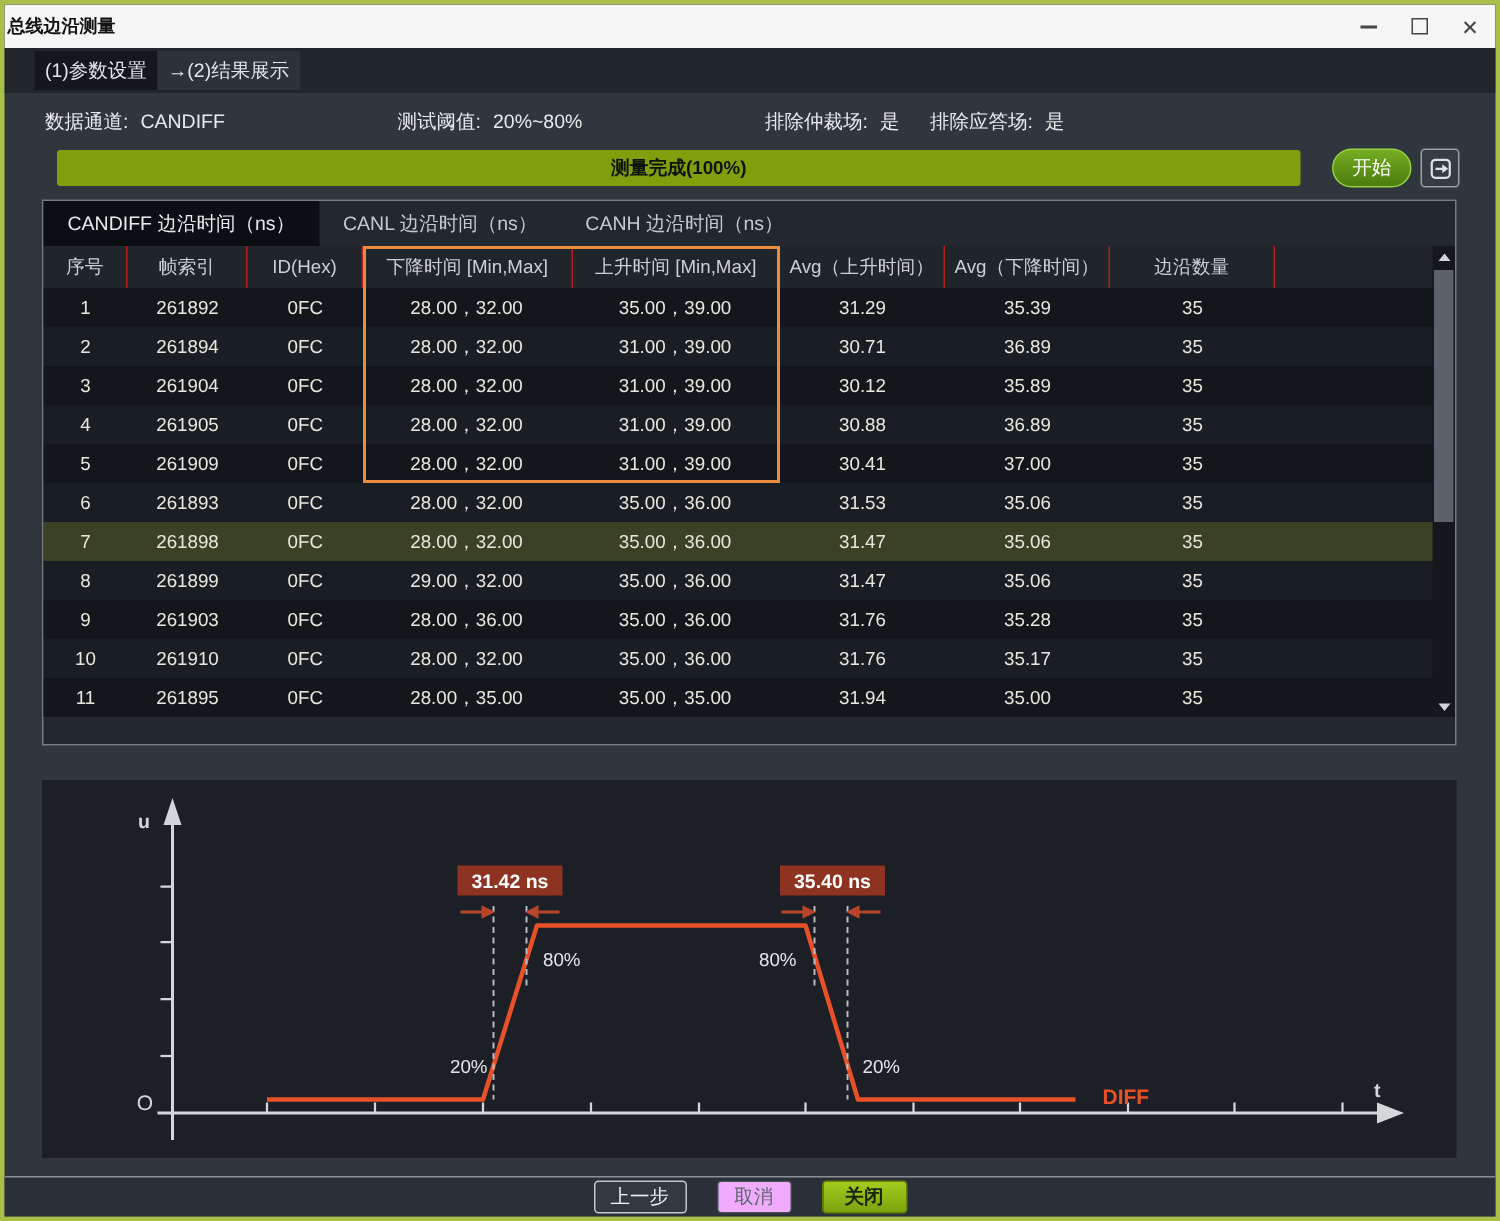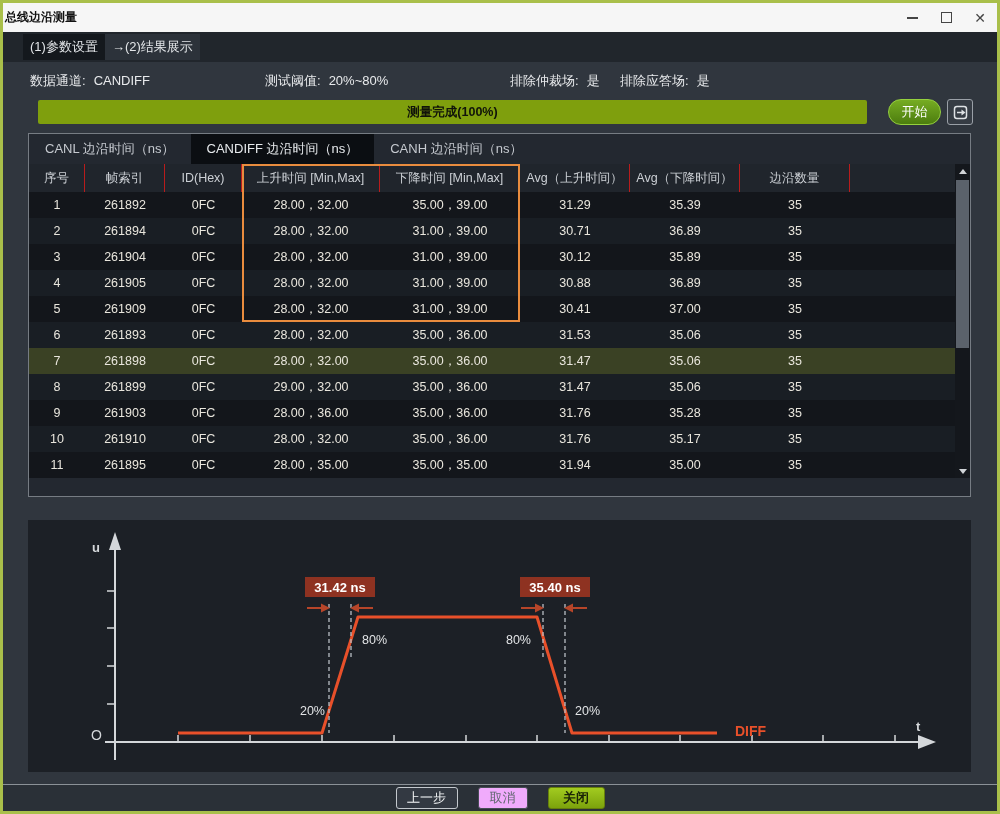--- a/index.html
+++ b/index.html
@@ -143,30 +143,30 @@
   <div class="export-btn">
     <svg width="15" height="15" viewBox="0 0 15 15">
       <rect x="1.5" y="1.5" width="12" height="12" rx="2.5" fill="none" stroke="#dfe2e5" stroke-width="1.5"></rect>
       <line x1="4" y1="7.5" x2="10" y2="7.5" stroke="#dfe2e5" stroke-width="1.5"></line>
       <polygon points="12.5,7.5 8.5,4.5 8.5,10.5" fill="#dfe2e5"></polygon>
     </svg>
   </div>
 
   <div class="table-panel">
     <div class="tabs">
+        <div class="tab active">CANDIFF 边沿时间（ns）</div>
         <div class="tab">CANL 边沿时间（ns）</div>
-        <div class="tab active">CANDIFF 边沿时间（ns）</div>
         <div class="tab">CANH 边沿时间（ns）</div>
       </div>
     <div class="thead">
         <div class="th c0">序号</div>
         <div class="th c1">帧索引</div>
         <div class="th c2">ID(Hex)</div>
+        <div class="th c4">下降时间 [Min,Max]</div>
         <div class="th c3">上升时间 [Min,Max]</div>
-        <div class="th c4">下降时间 [Min,Max]</div>
         <div class="th c5">Avg（上升时间）</div>
         <div class="th c6">Avg（下降时间）</div>
         <div class="th c7">边沿数量</div>
         <div class="th fill"></div>
       </div>
     <div class="tbody">
         <div class="trow odd">
           <div class="td c0">1</div>
           <div class="td c1">261892</div>
           <div class="td c2">0FC</div>

